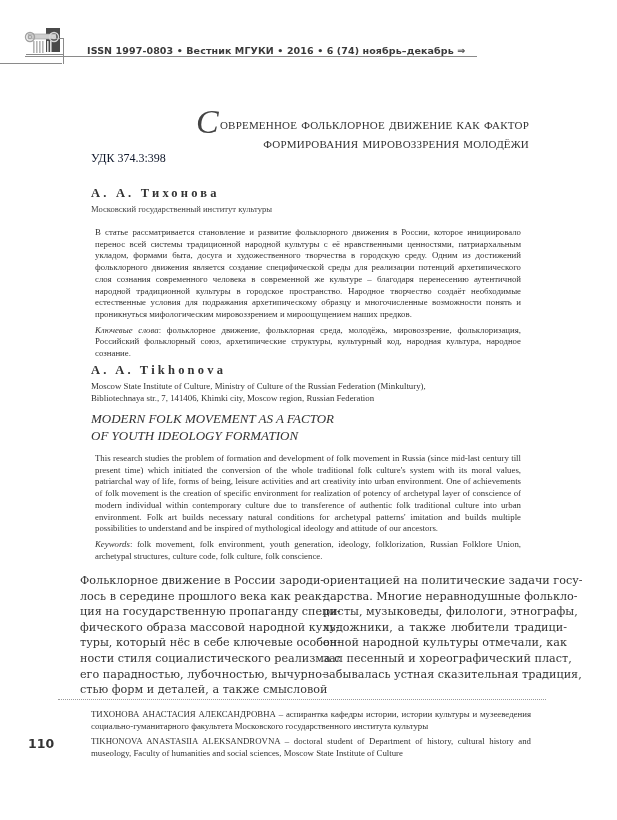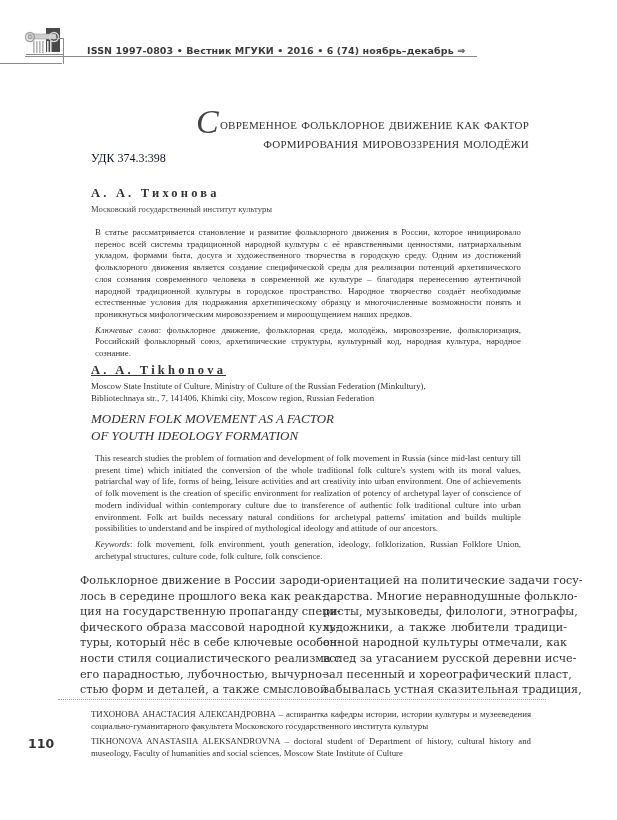--- a/index.html
+++ b/index.html
@@ -13,21 +13,21 @@
   #title{left:100px;top:112px;width:429px;text-align:right;font-family:"Liberation Serif","DejaVu Serif",serif;font-size:15.5px;line-height:19px;color:#333;letter-spacing:0.2px;}
   #title .cap{font-family:"Liberation Serif",serif;font-style:italic;font-size:34px;line-height:19px;color:#444;vertical-align:-4px;margin-right:1px;}
   #title .sc{font-variant:small-caps;}
   #udk{left:91px;top:151px;font-family:Liberation Serif, serif;font-size:12px;color:#0f172a;}
   #author-ru{left:91px;top:186px;font-family:"Liberation Serif",serif;font-weight:bold;font-size:12.5px;letter-spacing:3.2px;color:#333;}
   #inst-ru{left:91px;top:204px;font-family:"Liberation Serif",serif;font-size:8.6px;color:#444;}
   .abstract{font-family:"Liberation Serif",serif;font-size:8.8px;line-height:11.7px;color:#333;text-align:justify;text-align-last:auto;width:434px;}
   #abs-ru{left:91px;top:223px;}
   #abs-ru p,#abs-en p{margin:4px;}
   .kw-label{font-style:italic;}
-  #author-en{left:91px;top:363px;font-family:"Liberation Serif",serif;font-weight:bold;font-size:12.5px;letter-spacing:3.2px;color:#333;text-decoration:underline;}
+  #author-en{left:91px;top:363px;font-family:"Liberation Serif",serif;font-weight:bold;font-size:12.5px;letter-spacing:3.2px;color:#333;}
   #inst-en{left:91px;top:381px;width:440px;font-family:"Liberation Serif",serif;font-size:8.8px;line-height:11.7px;color:#333;}
   #title-en{left:91px;top:410px;font-family:"Liberation Serif",serif;font-style:italic;font-size:13px;line-height:17px;color:#333;}
   #abs-en{left:91px;top:449px;}
   
   .col{font-family:"DejaVu Serif","Liberation Serif",serif;font-size:11.2px;line-height:15.6px;color:#333;width:244px;text-align:justify;}
   .col .ln{display:block;white-space:nowrap;text-align-last:justify;}
   #col1{left:80px;top:573px;}
   #col2{left:323px;top:573px;}
   #dots{left:58px;top:699px;width:488px;height:0;border-top:1px dotted #9a9a9a;}
   
@@ -101,21 +101,20 @@
   <span class="ln">ности стиля социалистического реализма с</span>
   <span class="ln">его парадностью, лубочностью, вычурно-</span>
   <span class="ln">стью форм и деталей, а также смысловой</span>
 </div>
 <div id="col2" class="abs col">
   <span class="ln">ориентацией на политические задачи госу-</span>
   <span class="ln">дарства. Многие неравнодушные фолькло-</span>
   <span class="ln">ристы, музыковеды, филологи, этнографы,</span>
   <span class="ln">художники, а также любители традици-</span>
   <span class="ln">онной народной культуры отмечали, как</span>
-  <span class="ln">вслед за угасанием русской деревни исче-</span>
   <span class="ln">зал песенный и хореографический пласт,</span>
   <span class="ln">забывалась устная сказительная традиция,</span>
 </div>
 
 <div id="dots" class="abs"></div>
 
 <div id="pagenum" class="abs">110</div>
 <div id="fn" class="abs">
   <p>ТИХОНОВА АНАСТАСИЯ АЛЕКСАНДРОВНА – аспирантка кафедры истории, истории культуры и музееведения социально-гуманитарного факультета Московского государственного института культуры</p>
   <p>TIKHONOVA ANASTASIIA ALEKSANDROVNA – doctoral student of Department of history, cultural history and museology, Faculty of humanities and social sciences, Moscow State Institute of Culture</p>

